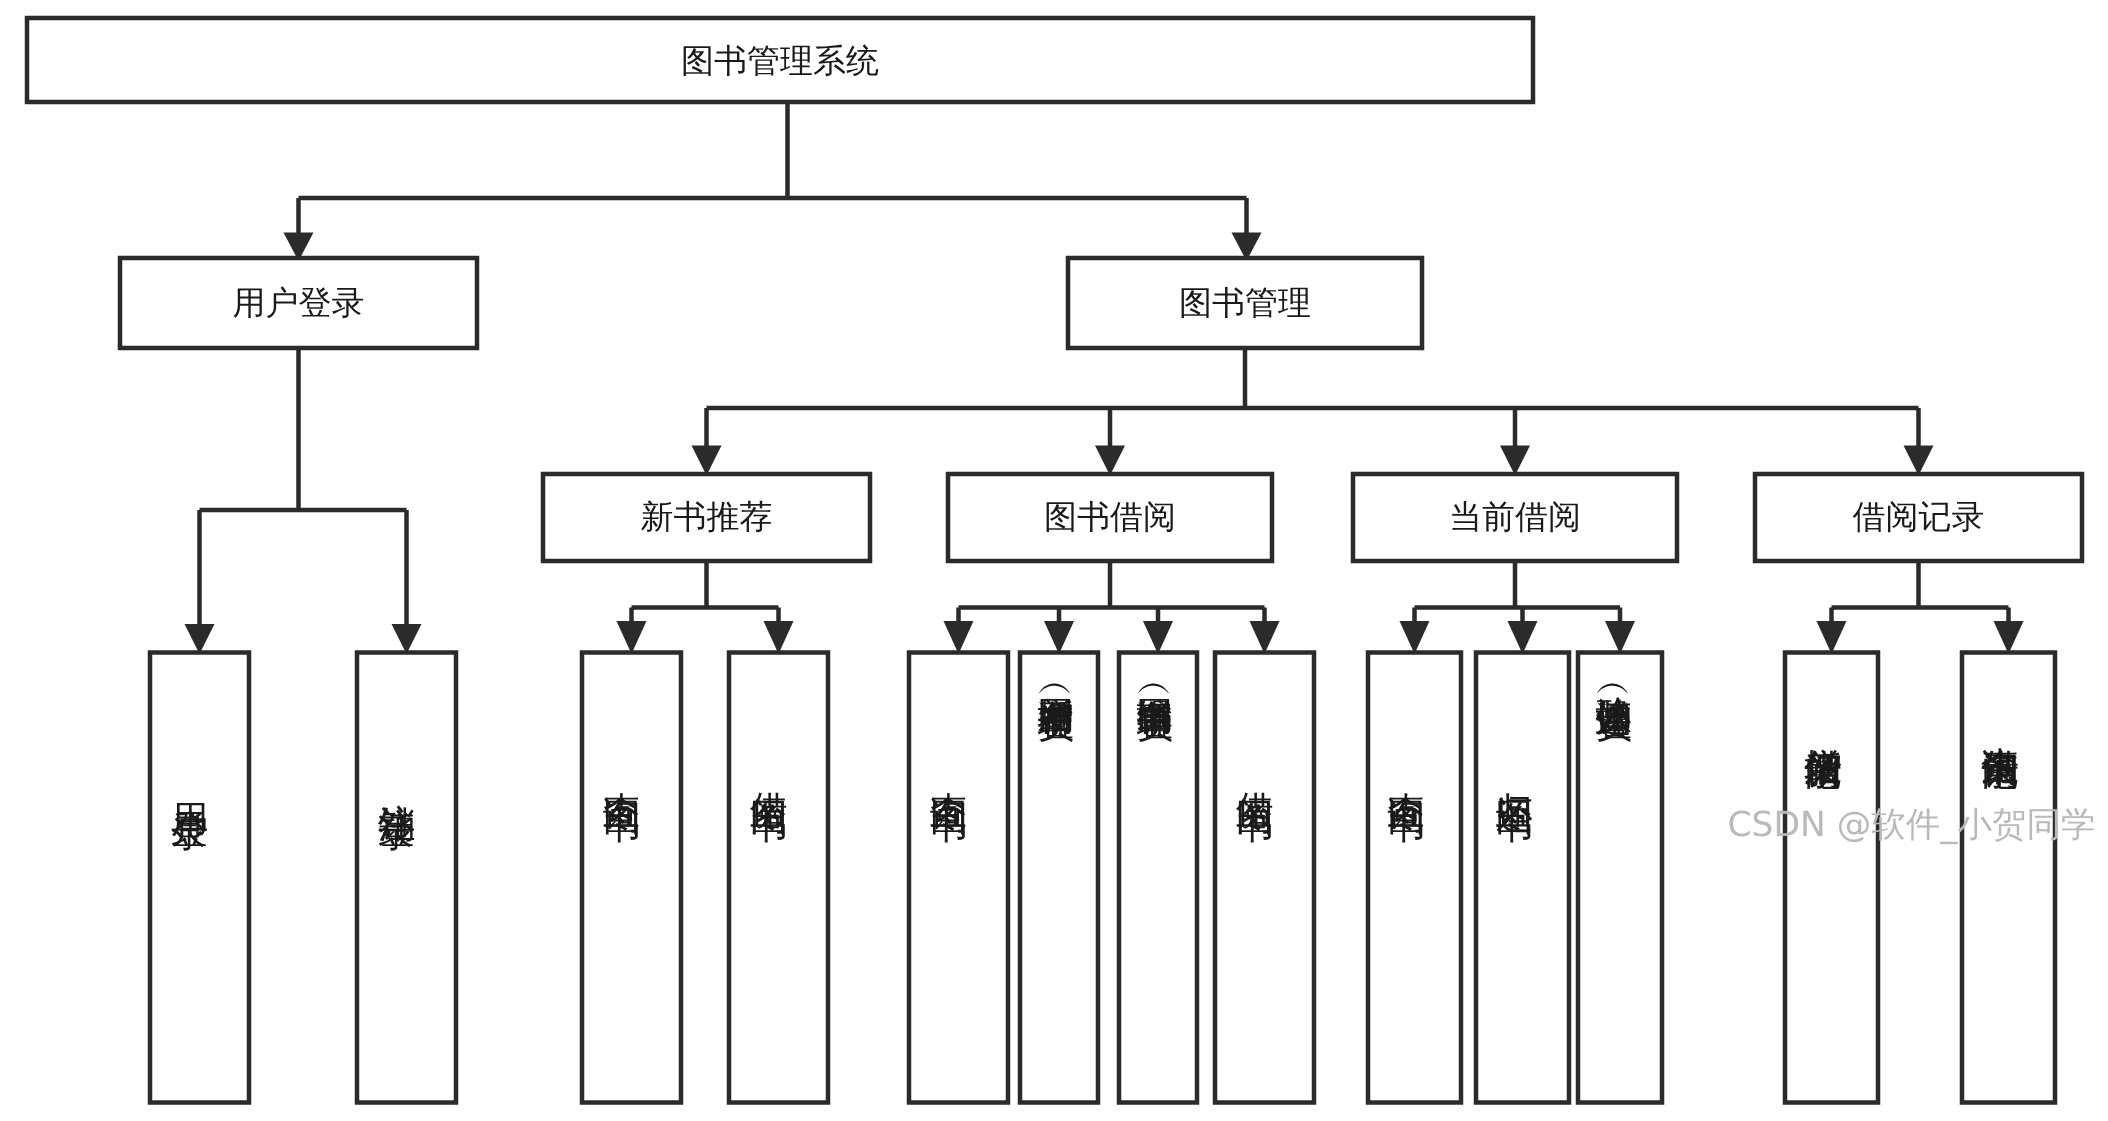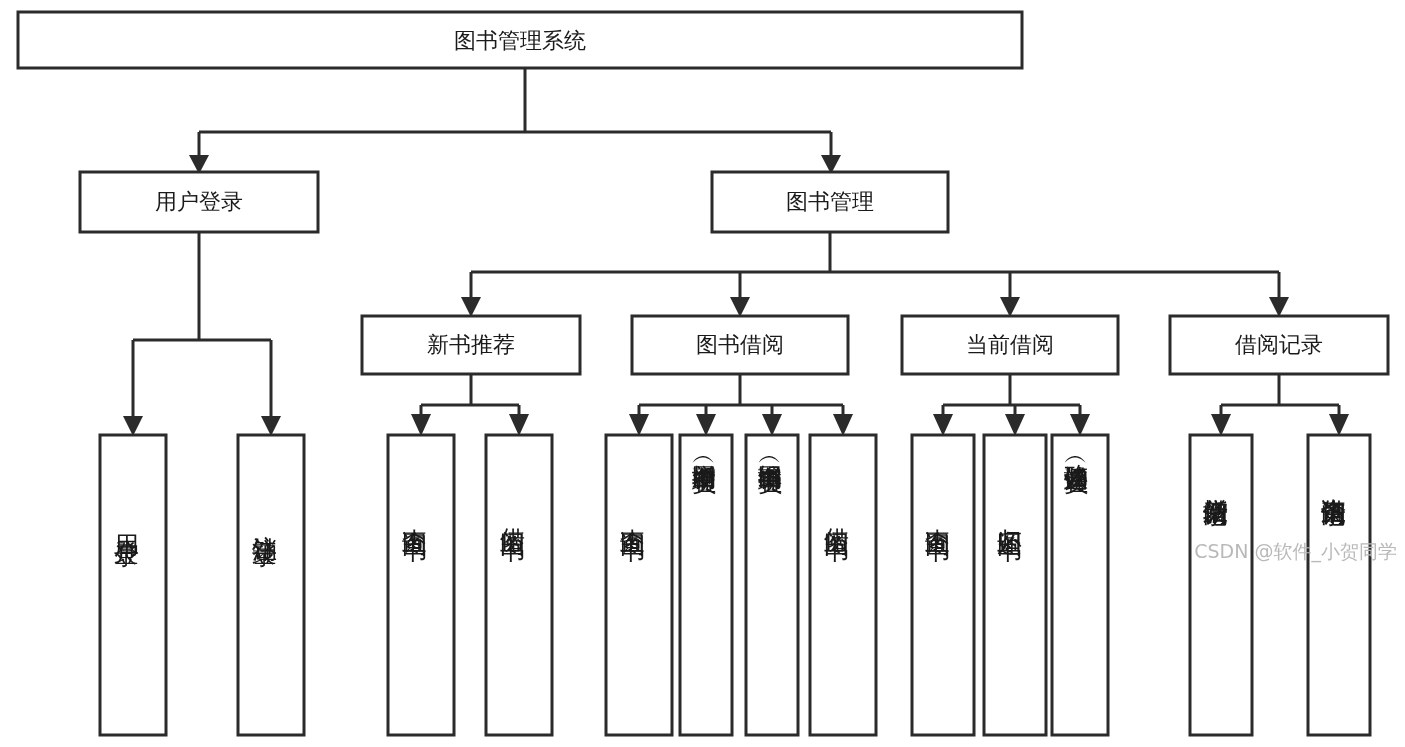--- a/index.html
+++ b/index.html
@@ -57,21 +57,21 @@
     letter-spacing: 3px;
     color: #1a1a1a;
     white-space: nowrap;
     pointer-events: none;
   }
   .watermark {
     position: absolute;
     right: 8px;
     bottom: 4px;
     font-family: "DejaVu Sans", "Liberation Sans", sans-serif;
-    font-size: 19px;
+    font-size: 23px;
     color: #b9b9b9;
     white-space: nowrap;
   }
 </style>
 </head>
 <body>
 
 <div id="diagram-root">
 
   <svg id="tree-svg" viewBox="0 0 1405 747">

